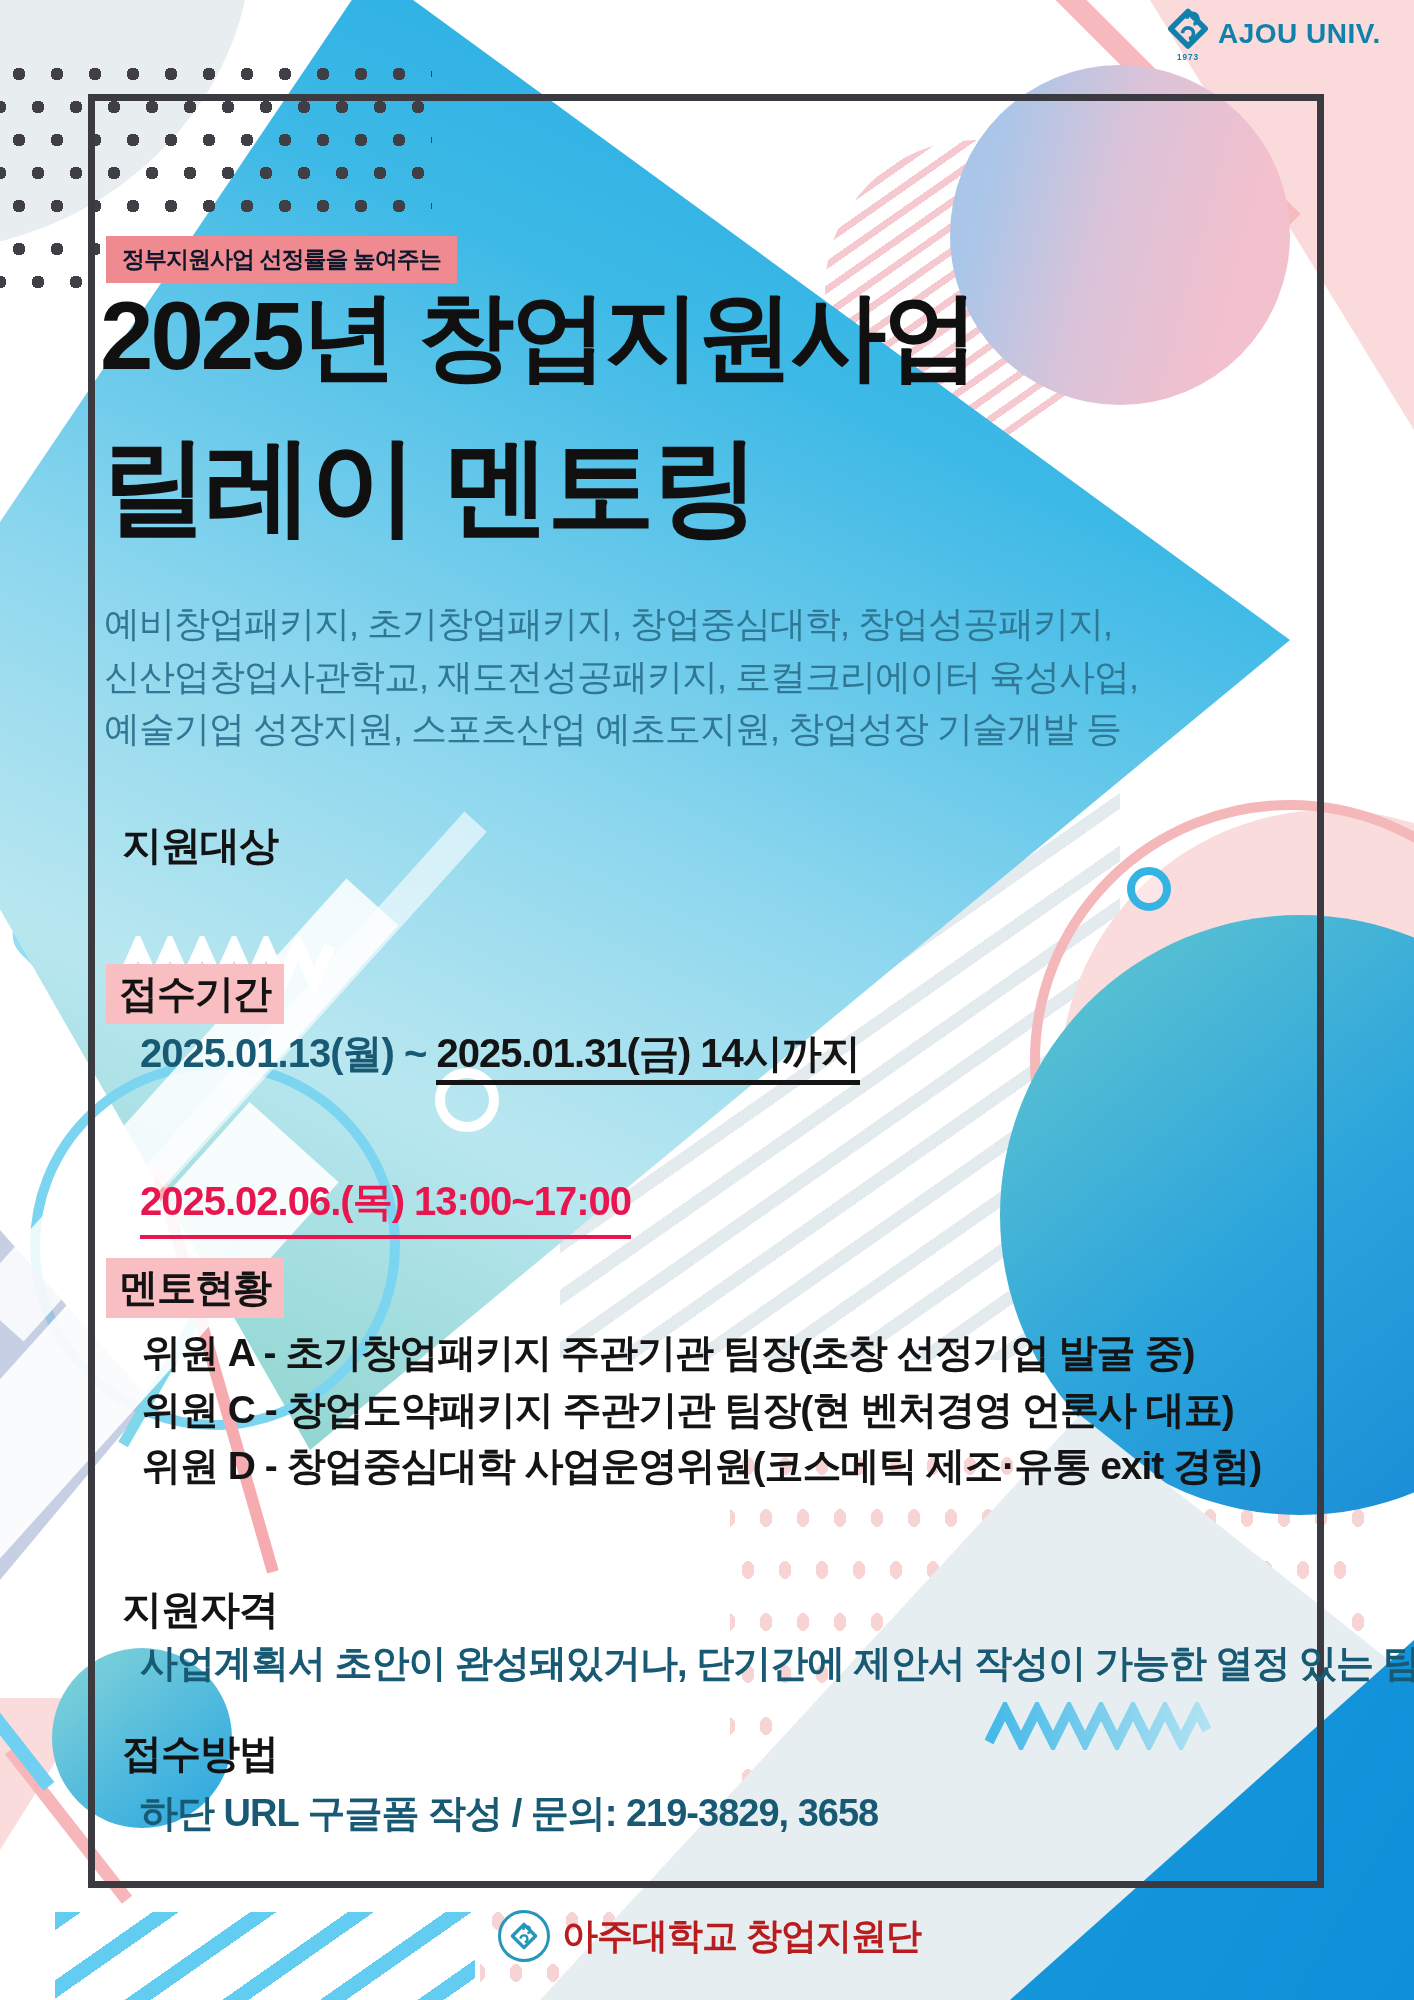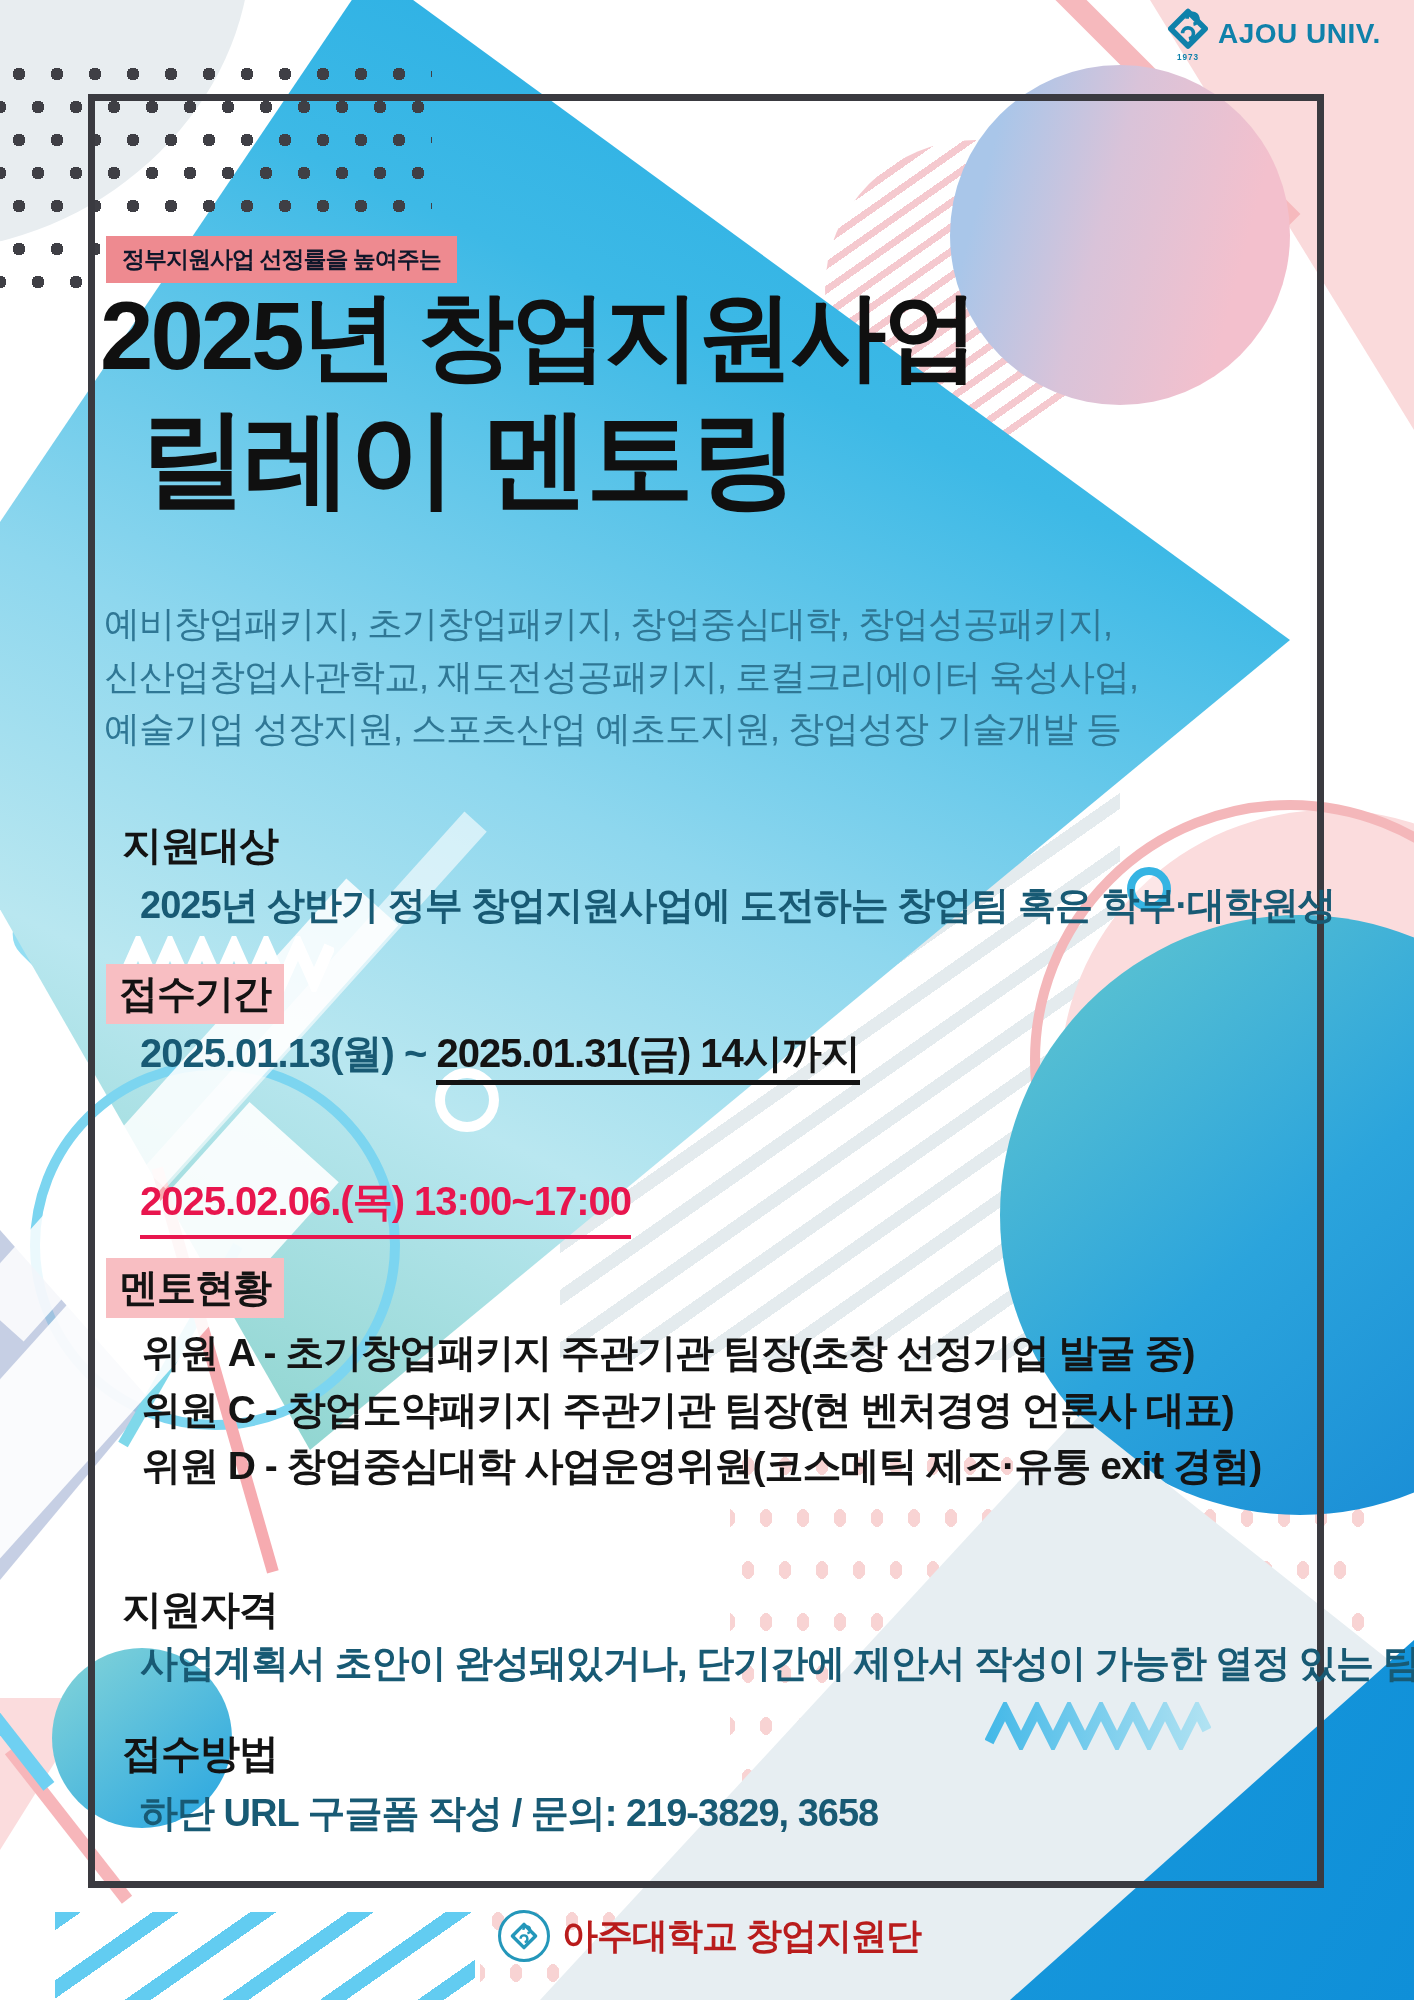--- a/index.html
+++ b/index.html
@@ -115,30 +115,29 @@
       <path d="M22 3 L41 22 L22 41 L3 22 Z" fill="none" stroke="#0f81aa" stroke-width="6" stroke-linejoin="round"></path>
       <path d="M16 27 a6 6 0 1 1 7 6 M28 17 a6 6 0 1 0 -7 -6" fill="none" stroke="#0f81aa" stroke-width="4"></path>
       <text x="22" y="56" text-anchor="middle" font-size="9" font-weight="bold" fill="#0f81aa" letter-spacing="1">1973</text>
     </svg>
     <div class="brand txt" style="margin-top:10px;">AJOU UNIV.</div>
   </div>
 
   <div class="abs badge txt" style="left:106px;top:236px;z-index:30;">정부지원사업 선정률을 높여주는</div>
 
   <div class="abs title txt" style="left:100px;top:288px;font-size:96px;z-index:30;">2025년 창업지원사업</div>
-  <div class="abs title txt" style="left:100px;top:404px;font-size:108px;z-index:30;margin-left:39px;">릴레이 멘토링</div>
+  <div class="abs title txt" style="left:100px;top:432px;font-size:108px;z-index:30;">릴레이 멘토링</div>
 
   <div class="abs subtitle" style="left:104px;top:598px;z-index:30;">
     <div class="txt">예비창업패키지, 초기창업패키지, 창업중심대학, 창업성공패키지,</div>
     <div class="txt">신산업창업사관학교, 재도전성공패키지, 로컬크리에이터 육성사업,</div>
     <div class="txt">예술기업 성장지원, 스포츠산업 예초도지원, 창업성장 기술개발 등</div>
   </div>
 
   <div class="abs h-plain txt" style="left:122px;top:818px;z-index:30;">지원대상</div>
-  <div class="abs body-teal txt" style="left:140px;top:880px;z-index:30;">2025년 상반기 정부 창업지원사업에 도전하는 창업팀 혹은 학부·대학원생</div>
 
   <div class="abs h-pink txt" style="left:106px;top:964px;z-index:30;">접수기간</div>
   <div class="abs txt" style="left:140px;top:1026px;z-index:30;font-size:40px;font-weight:800;letter-spacing:-1px;">
     <span style="color:#185a74;">2025.01.13(월) ~ </span><span class="u-black" style="color:#141414;">2025.01.31(금) 14시까지</span>
   </div>
 
   <div class="abs date-red txt" style="left:140px;top:1174px;z-index:30;">2025.02.06.(목) 13:00~17:00</div>
 
   <div class="abs h-pink txt" style="left:106px;top:1258px;z-index:30;">멘토현황</div>
   <div class="abs body-dark mentor-list" style="left:142px;top:1326px;z-index:30;">

